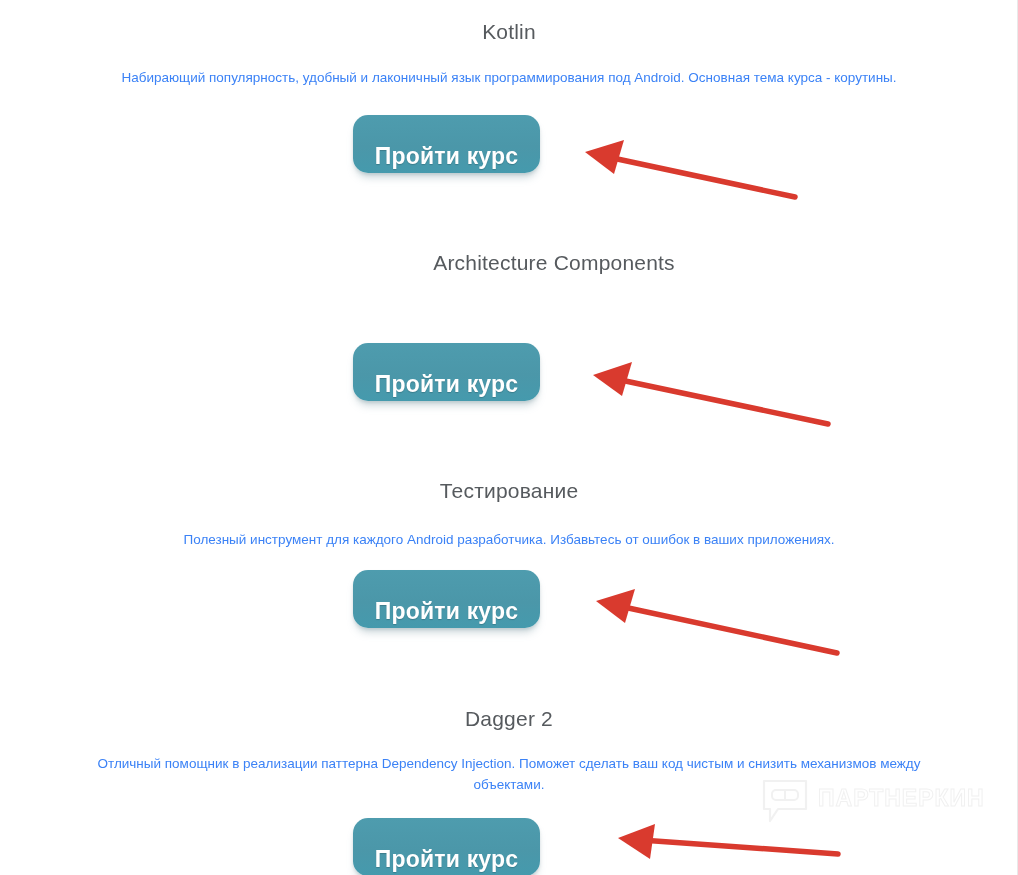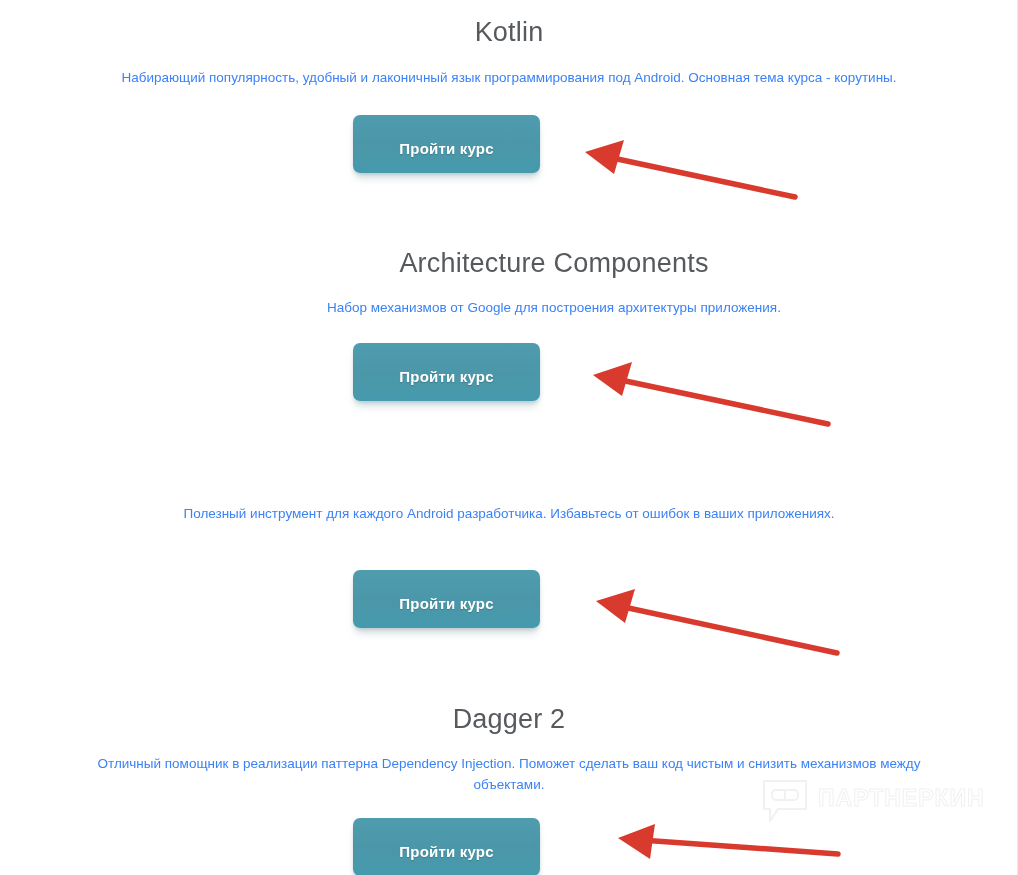--- a/index.html
+++ b/index.html
@@ -26,21 +26,21 @@
 
   
   .course-section {
     position: absolute;
     left: 0;
     width: 1018px;
     text-align: center;
   }
 
   .course-title {
-    font-size: 27px;
+    font-size: 21px;
     font-weight: 400;
     color: #565a5e;
     letter-spacing: 0.2px;
     margin: 0;
     line-height: 26px;
   }
 
   .course-desc {
     font-size: 13.5px;
     font-weight: 400;
@@ -56,32 +56,32 @@
     left: 353px;
     width: 187px;
     height: 58px;
   }
   .cta-button {
     display: block;
     width: 187px;
     height: 58px;
     box-sizing: border-box;
     border: 0;
-    border-radius: 7px;
+    border-radius: 15px;
     background: linear-gradient(180deg, #4e9cae 0%, #4b97a9 55%, #459aad 100%);
     color: #ffffff;
     font-family: "Liberation Sans", sans-serif;
-    font-size: 15px;
+    font-size: 23px;
     font-weight: bold;
     letter-spacing: 0.2px;
     cursor: pointer;
     text-shadow: 0 1px 1px rgba(0,0,0,0.18);
     box-shadow: 0 7px 9px -3px rgba(120,150,160,0.40),
                 0 2px 3px rgba(90,120,130,0.18);
-    padding: 5px;
+    padding: 12px;
     line-height: 58px;
   }
 
   
   .arrow-layer {
     position: absolute;
     left: 0;
     top: 0;
     width: 1018px;
     height: 875px;
@@ -119,27 +119,27 @@
   <section class="course-section" style="top:19px;">
     <h2 class="course-title">Kotlin</h2>
     <p class="course-desc" style="margin-top:22px;">Набирающий популярность, удобный и лаконичный язык программирования под Android. Основная тема курса - корутины.</p>
   </section>
   <div class="cta-wrap" style="top:115px;">
     <button class="cta-button">Пройти курс</button>
   </div>
 
   <section class="course-section" style="top:250px;margin-left:45px;">
     <h2 class="course-title">Architecture Components</h2>
-    <p class="course-desc" style="margin-top:21px;">Набор механизмов от Google для построения архитектуры приложения.</p>
   </section>
   <div class="cta-wrap" style="top:343px;">
     <button class="cta-button">Пройти курс</button>
   </div>
 
   <section class="course-section" style="top:478px;">
+    <h2 class="course-title">Тестирование</h2>
     <p class="course-desc" style="margin-top:25px;">Полезный инструмент для каждого Android разработчика. Избавьтесь от ошибок в ваших приложениях.</p>
   </section>
   <div class="cta-wrap" style="top:570px;">
     <button class="cta-button">Пройти курс</button>
   </div>
 
   <section class="course-section" style="top:706px;">
     <h2 class="course-title">Dagger 2</h2>
     <p class="course-desc" style="margin-top:21px;">Отличный помощник в реализации паттерна Dependency Injection. Поможет сделать ваш код чистым и снизить механизмов между объектами.</p>
   </section>

